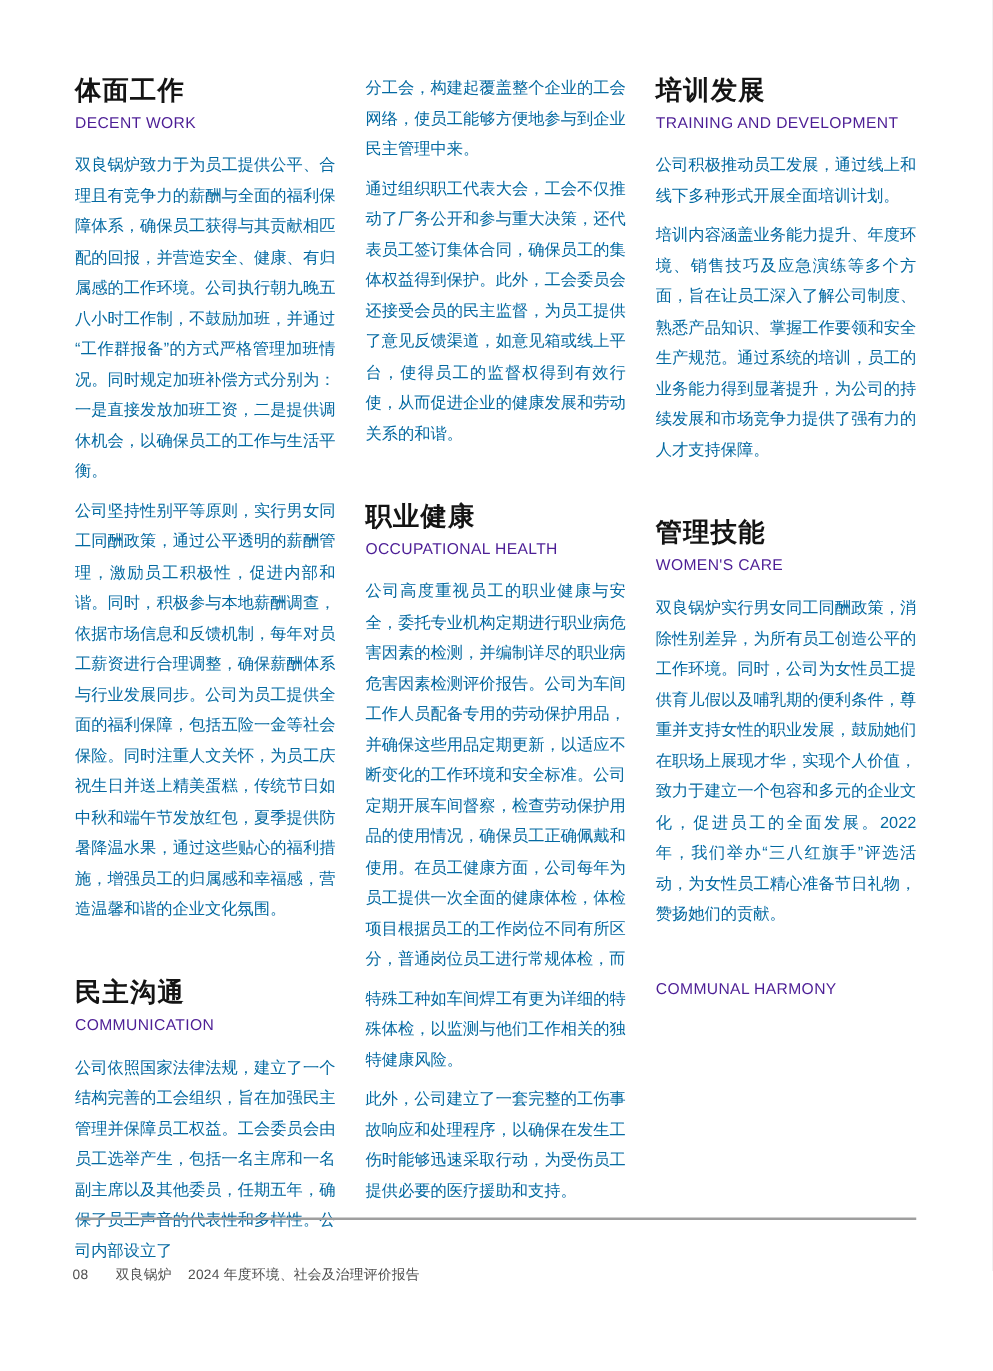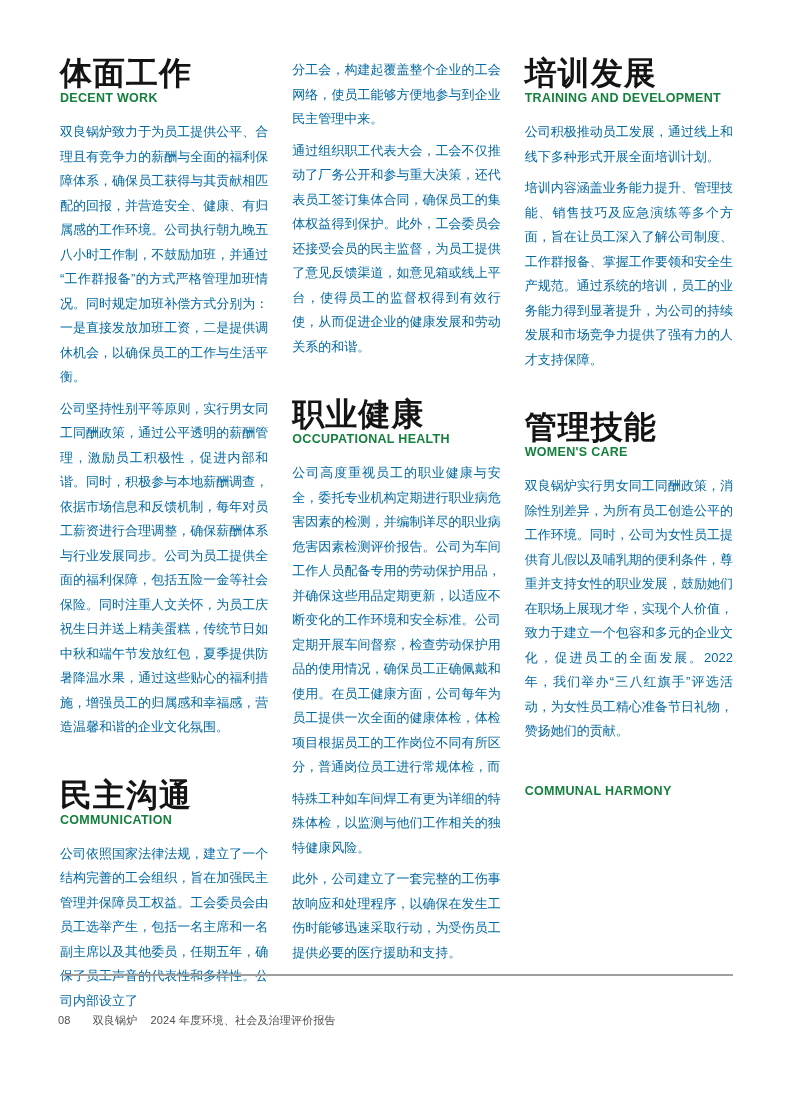--- a/index.html
+++ b/index.html
@@ -25,33 +25,33 @@
     gap: 24px;
   }
   .col {
     flex: 1;
     min-width: 0;
   }
   section { margin: 0; }
   section:not(:first-child) { margin-top: 40px; }
   .sec-title {
     margin: 0;
-    font-size: 32px;
+    font-size: 21px;
     line-height: 30px;
     font-weight: 900;
     letter-spacing: 1px;
     color: #141414;
   }
   .sec-sub {
     margin-top: 3px;
     font-size: 12.5px;
     line-height: 15px;
-    font-weight: 700;
+    font-weight: 400;
     letter-spacing: 0.3px;
-    color: #15803d;
+    color: #4c1d95;
   }
   .para {
     margin: 14px 0 0 0;
     font-size: 13px;
     line-height: 24.5px;
     color: #0369a1;
     text-align: justify;
     text-justify: inter-ideograph;
   }
   .para + .para { margin-top: 7px; }
@@ -113,21 +113,21 @@
         <p class="para">特殊工种如车间焊工有更为详细的特殊体检，以监测与他们工作相关的独特健康风险。</p>
         <p class="para">此外，公司建立了一套完整的工伤事故响应和处理程序，以确保在发生工伤时能够迅速采取行动，为受伤员工提供必要的医疗援助和支持。</p>
       </section>
     </div>
 
     <div class="col">
       <section>
         <h1 class="sec-title">培训发展</h1>
         <div class="sec-sub">TRAINING AND DEVELOPMENT</div>
         <p class="para">公司积极推动员工发展，通过线上和线下多种形式开展全面培训计划。</p>
-        <p class="para">培训内容涵盖业务能力提升、管理技能、销售技巧及应急演练等多个方面，旨在让员工深入了解公司制度、工作群报备、掌握工作要领和安全生产规范。通过系统的培训，员工的业务能力得到显著提升，为公司的持续发展和市场竞争力提供了强有力的人才支持保障。</p>
+        <p class="para">培训内容涵盖业务能力提升、年度环境、销售技巧及应急演练等多个方面，旨在让员工深入了解公司制度、熟悉产品知识、掌握工作要领和安全生产规范。通过系统的培训，员工的业务能力得到显著提升，为公司的持续发展和市场竞争力提供了强有力的人才支持保障。</p>
       </section>
 
       <section>
         <h1 class="sec-title">管理技能</h1>
         <div class="sec-sub">WOMEN'S CARE</div>
         <p class="para">双良锅炉实行男女同工同酬政策，消除性别差异，为所有员工创造公平的工作环境。同时，公司为女性员工提供育儿假以及哺乳期的便利条件，尊重并支持女性的职业发展，鼓励她们在职场上展现才华，实现个人价值，致力于建立一个包容和多元的企业文化，促进员工的全面发展。2022 年，我们举办“三八红旗手”评选活动，为女性员工精心准备节日礼物，赞扬她们的贡献。</p>
       </section>
 
       <section>
         <div class="sec-sub">COMMUNAL HARMONY</div>

